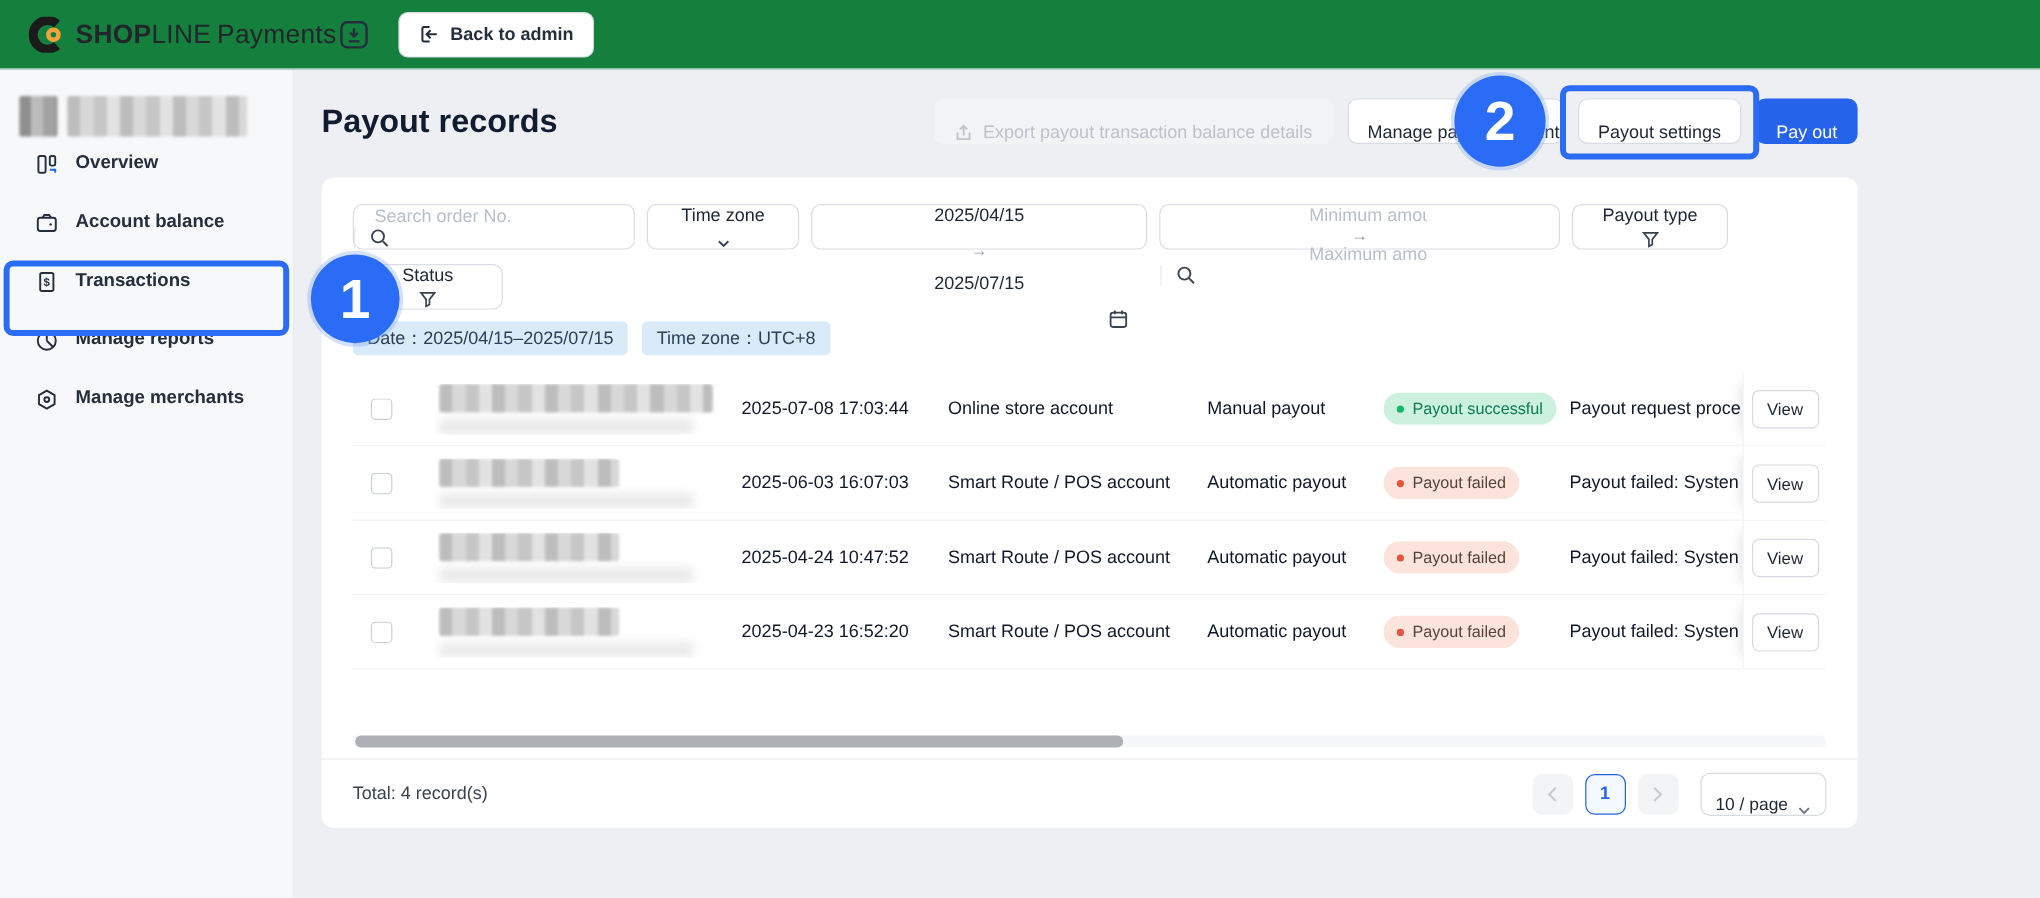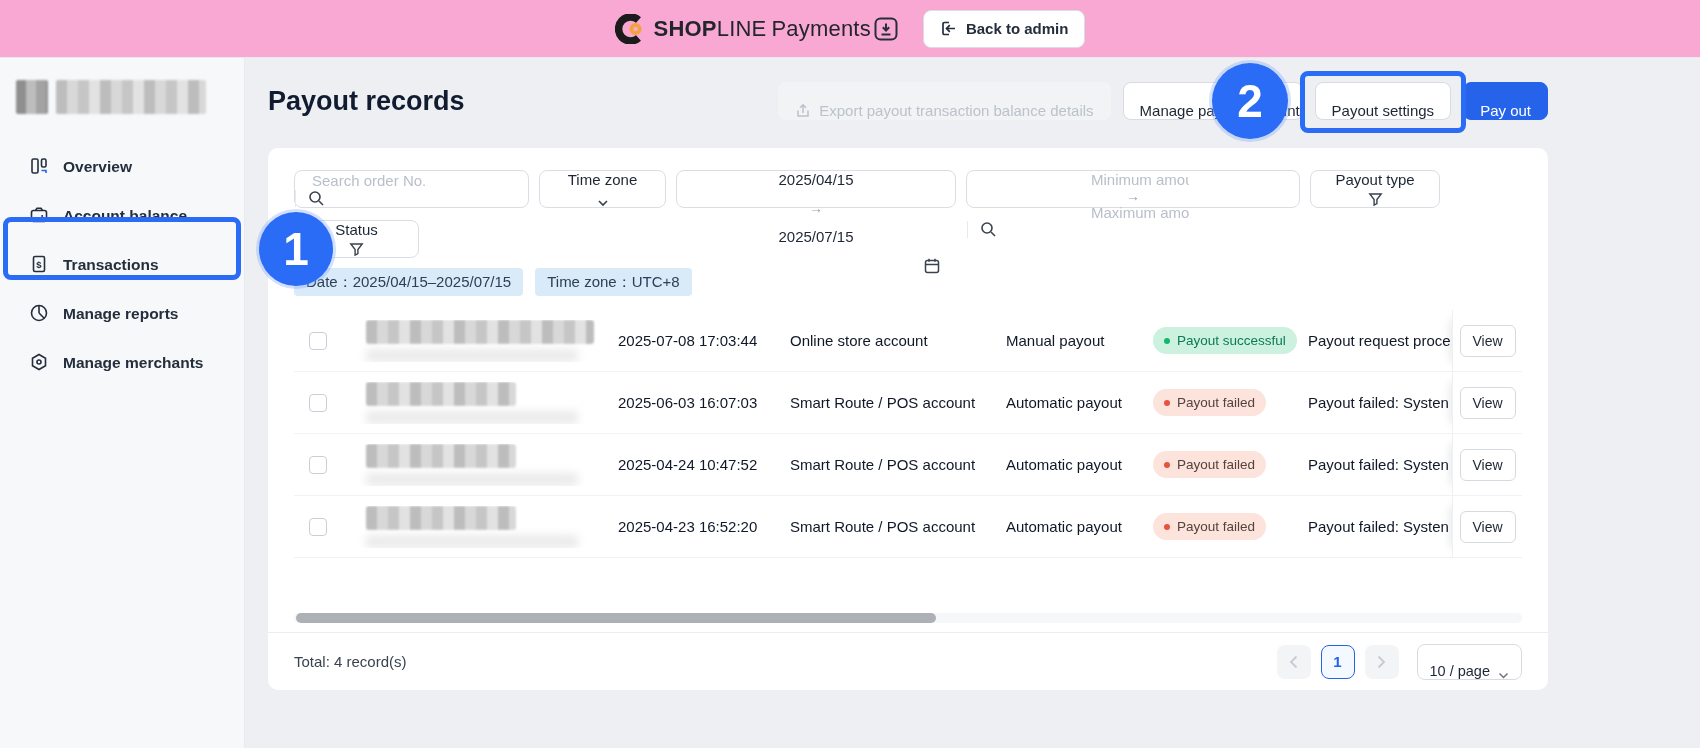--- a/index.html
+++ b/index.html
@@ -5,22 +5,22 @@
   * { box-sizing: border-box; }
   html,body { margin:0; padding:0; }
   body {
     width:1700px; height:748px; position:relative; overflow:hidden;
     font-family:"Liberation Sans","DejaVu Sans",sans-serif;
     background:#edeff3; color:#1d2633;
   }
   
   .topbar {
     position:absolute; top:0; left:0; width:1700px; height:58px;
-    background:#f9a8d4; border-bottom:1px solid #e7e9ee;
-    display:flex; align-items:center; justify-content:center;
+    background:#15803d; border-bottom:1px solid #e7e9ee;
+    display:flex; align-items:center; justify-content:flex-start;
     padding:0 24px; z-index:5;
   }
   .brand { display:flex; align-items:center; gap:9px; }
   .brand-text { font-size:22px; color:#22262b; letter-spacing:.2px; }
   .b-shop { font-weight:800; }
   .b-line { font-weight:500; }
   .b-prod { font-weight:400; margin-left:5px; }
   .topbar-right { display:flex; align-items:center; gap:22px; }
   .icon-btn { background:none; border:none; padding:0; cursor:pointer; display:flex; }
   .back-btn {
@@ -42,21 +42,21 @@
   }
   .mosaic.dark {
     background-image:
       repeating-linear-gradient(90deg,#8f8f8f 0 10px,#bdbdbd 10px 20px,#a3a3a3 20px 30px),
       repeating-linear-gradient(0deg,rgba(255,255,255,.35) 0 11px,rgba(70,70,70,.25) 11px 22px);
   }
   .m-ava { width:32px; }
   .m-name { width:150px; }
   .nav { position:absolute; top:69px; left:0; width:100%; }
   .nav-item {
-    height:49px; display:flex; align-items:flex-end; gap:14px;
+    height:49px; display:flex; align-items:flex-start; gap:14px;
     padding-left:29px; cursor:pointer; font-size:15.5px; font-weight:700; color:#242e3c;
   }
   .nav-item.active { background:#fcfdfe; color:#2563eb; }
   .nicon { width:20px; height:20px; display:flex; align-items:center; justify-content:center; }
   
   .main { position:absolute; left:245px; top:58px; width:1455px; height:690px; }
   .page-header {
     position:absolute; left:23px; top:24px; width:1280px;
     display:flex; justify-content:space-between; align-items:center;
   }

